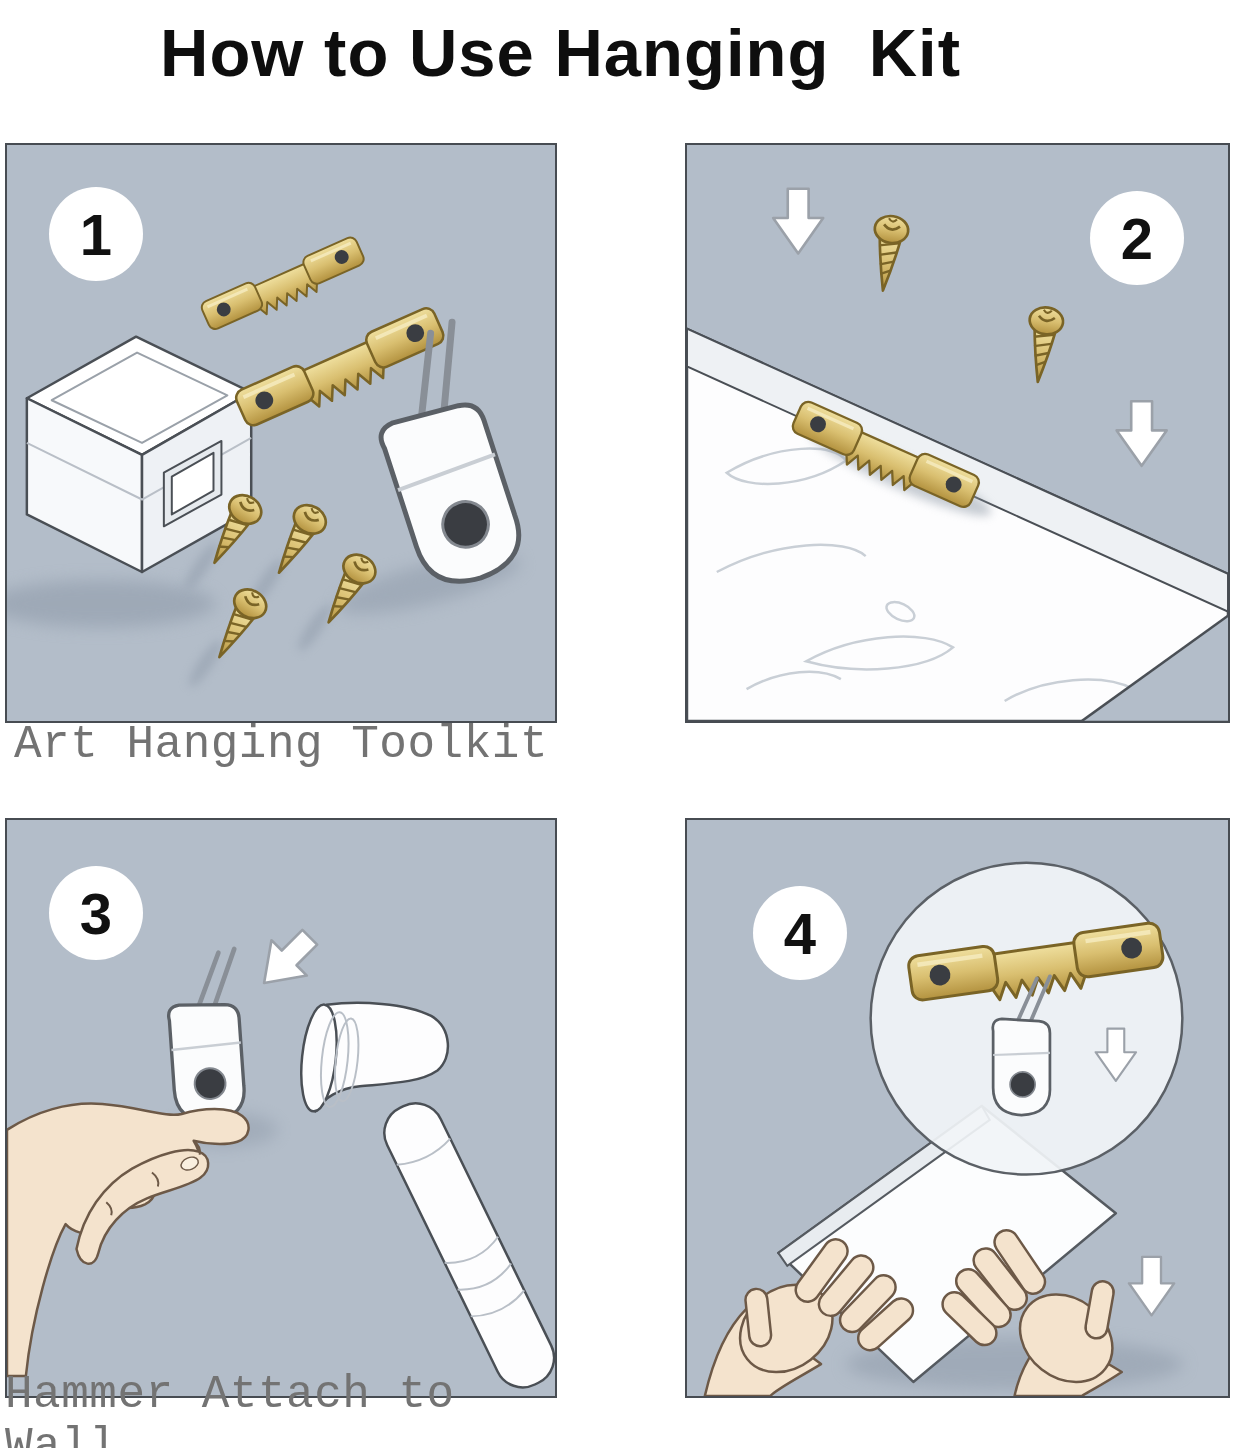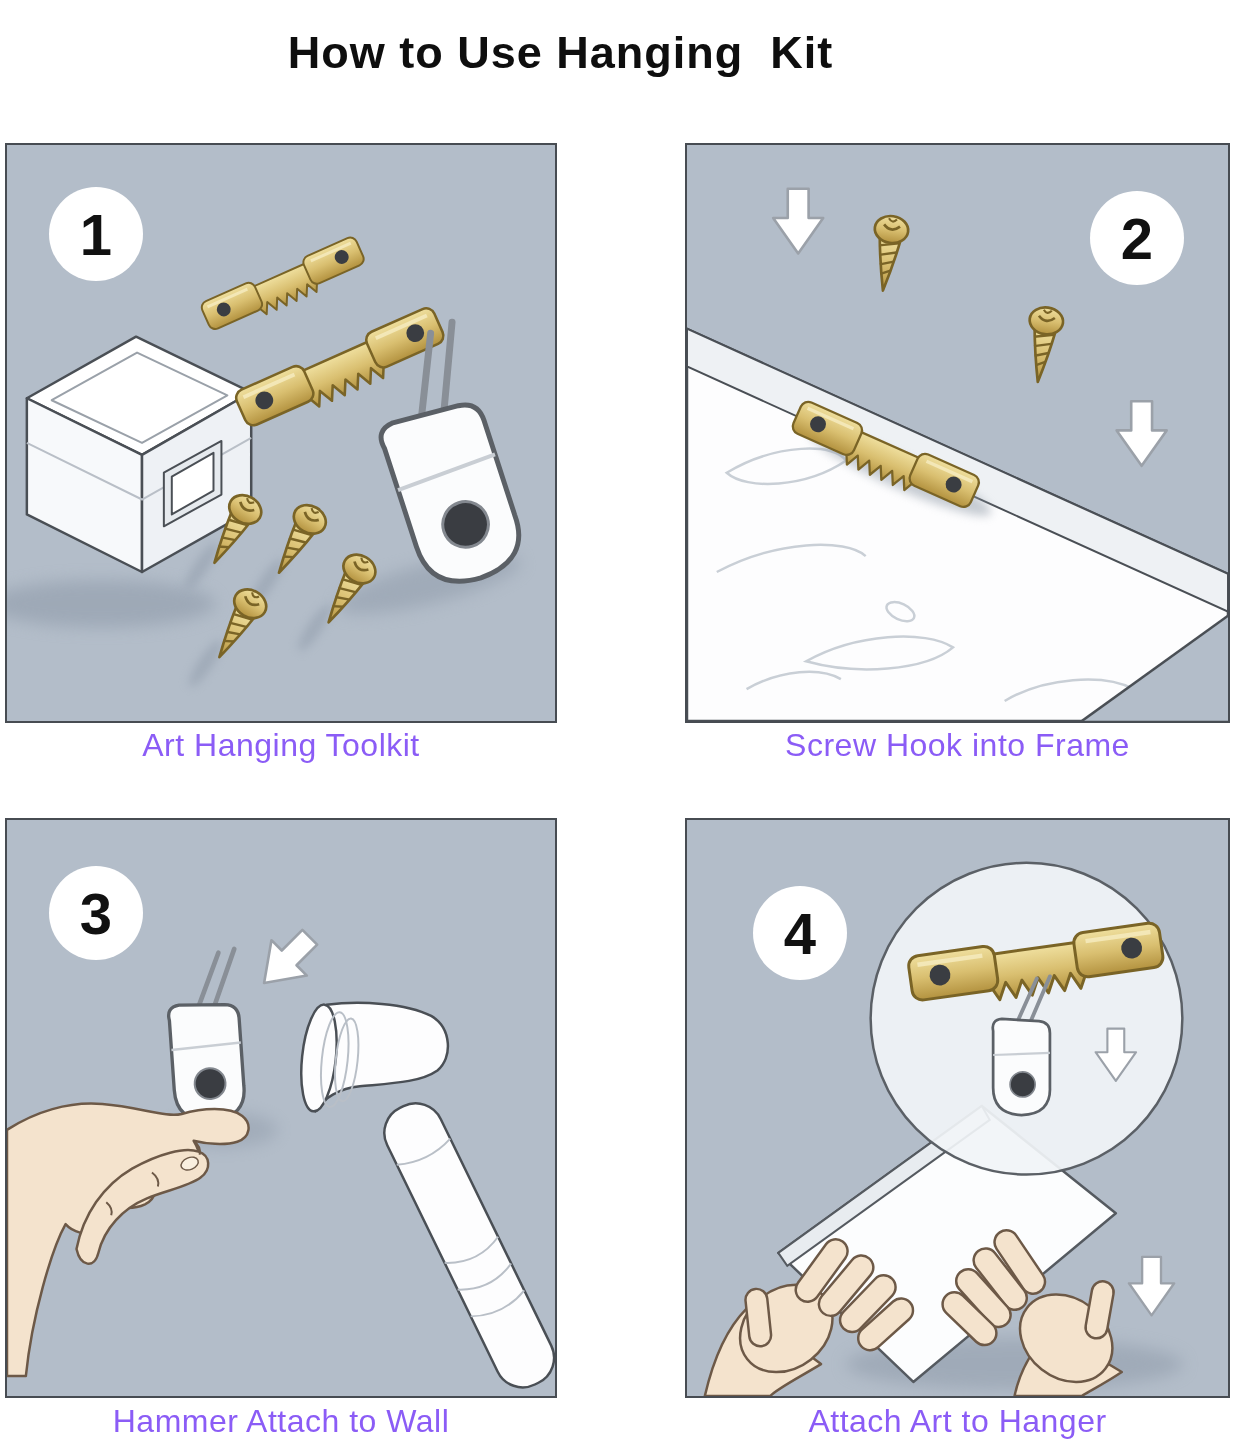--- a/index.html
+++ b/index.html
@@ -1,41 +1,41 @@
 <!DOCTYPE html>
 <html><head>
 <meta charset="utf-8">
 <style>
   html,body{margin:0;padding:0;background:#ffffff;font-family:"Liberation Sans",sans-serif;}
   #page{position:relative;width:1233px;height:1448px;background:#fff;overflow:hidden;}
   .title{
     position:absolute;left:0;top:0;width:1121px;height:105px;margin:0;
     display:flex;align-items:center;justify-content:center;
-    font-size:45px;font-weight:700;color:#0e0e0e;letter-spacing:1px;white-space:pre;
+    font-size:67px;font-weight:700;color:#0e0e0e;letter-spacing:1px;white-space:pre;
   }
   .panel{
     position:absolute;background:#b3bdc9;border:2px solid #474c52;box-sizing:border-box;
   }
   .panel svg{display:block;width:100%;height:100%;}
   .p1{left:5px;top:143px;width:552px;height:580px;}
   .p2{left:685px;top:143px;width:545px;height:580px;}
   .p3{left:5px;top:818px;width:552px;height:580px;}
   .p4{left:685px;top:818px;width:545px;height:580px;}
   .badge{
     position:absolute;width:94px;height:94px;border-radius:50%;background:#ffffff;
     display:flex;align-items:center;justify-content:center;
     font-size:58px;font-weight:700;color:#111;
   }
   .b1{left:42px;top:42px;}
   .b2{left:403px;top:46px;}
   .b3{left:42px;top:46px;}
   .b4{left:66px;top:66px;}
   .caption{
     position:absolute;height:50px;display:flex;align-items:center;justify-content:center;
-    font-size:32px;color:#8b5cf6;letter-spacing:0.5px;
+    font-size:46px;color:#737373;letter-spacing:0.5px;font-family:Liberation Mono, monospace;
   }
   .cap1{left:5px;top:720px;width:552px;}
   .cap2{left:685px;top:720px;width:545px;}
   .cap3{left:5px;top:1396px;width:552px;}
   .cap4{left:685px;top:1396px;width:545px;}
 </style>
 </head>
 <body>
 
 <div id="page">
@@ -242,17 +242,15 @@
           </g>
         <use href="#arrowD" transform="translate(432,210) scale(0.85)"></use>
       </g>
 
       <use href="#arrowD" transform="translate(468,440) scale(0.95)"></use>
     </svg>
     <div class="badge b4">4</div>
   </div>
 
   <div class="caption cap1">Art Hanging Toolkit</div>
-  <div class="caption cap2">Screw Hook into Frame</div>
   <div class="caption cap3">Hammer Attach to Wall</div>
-  <div class="caption cap4">Attach Art to Hanger</div>
 
 </div>
 
 </body></html>

